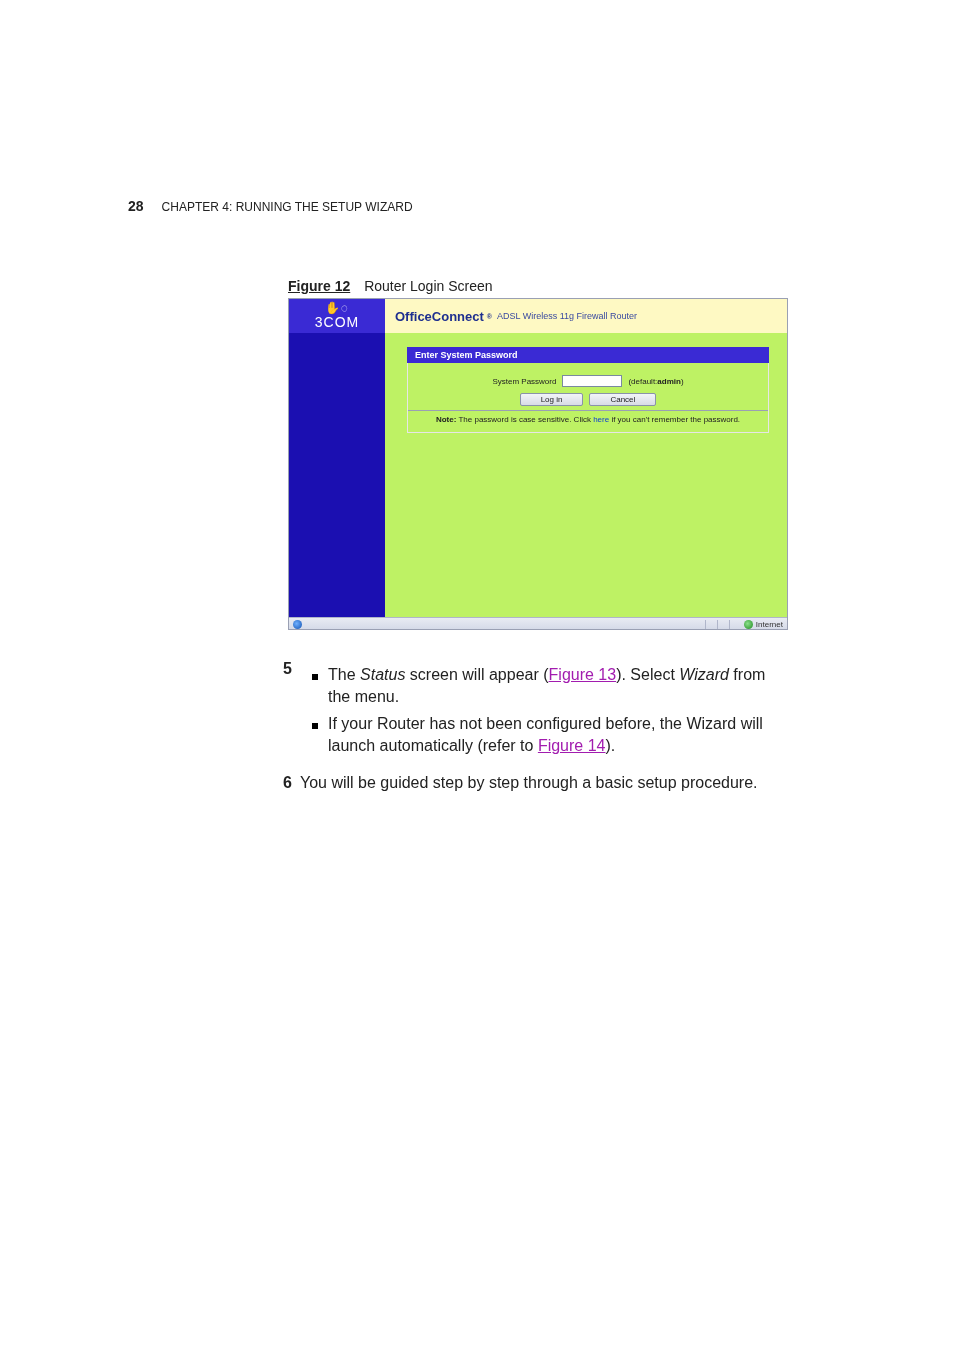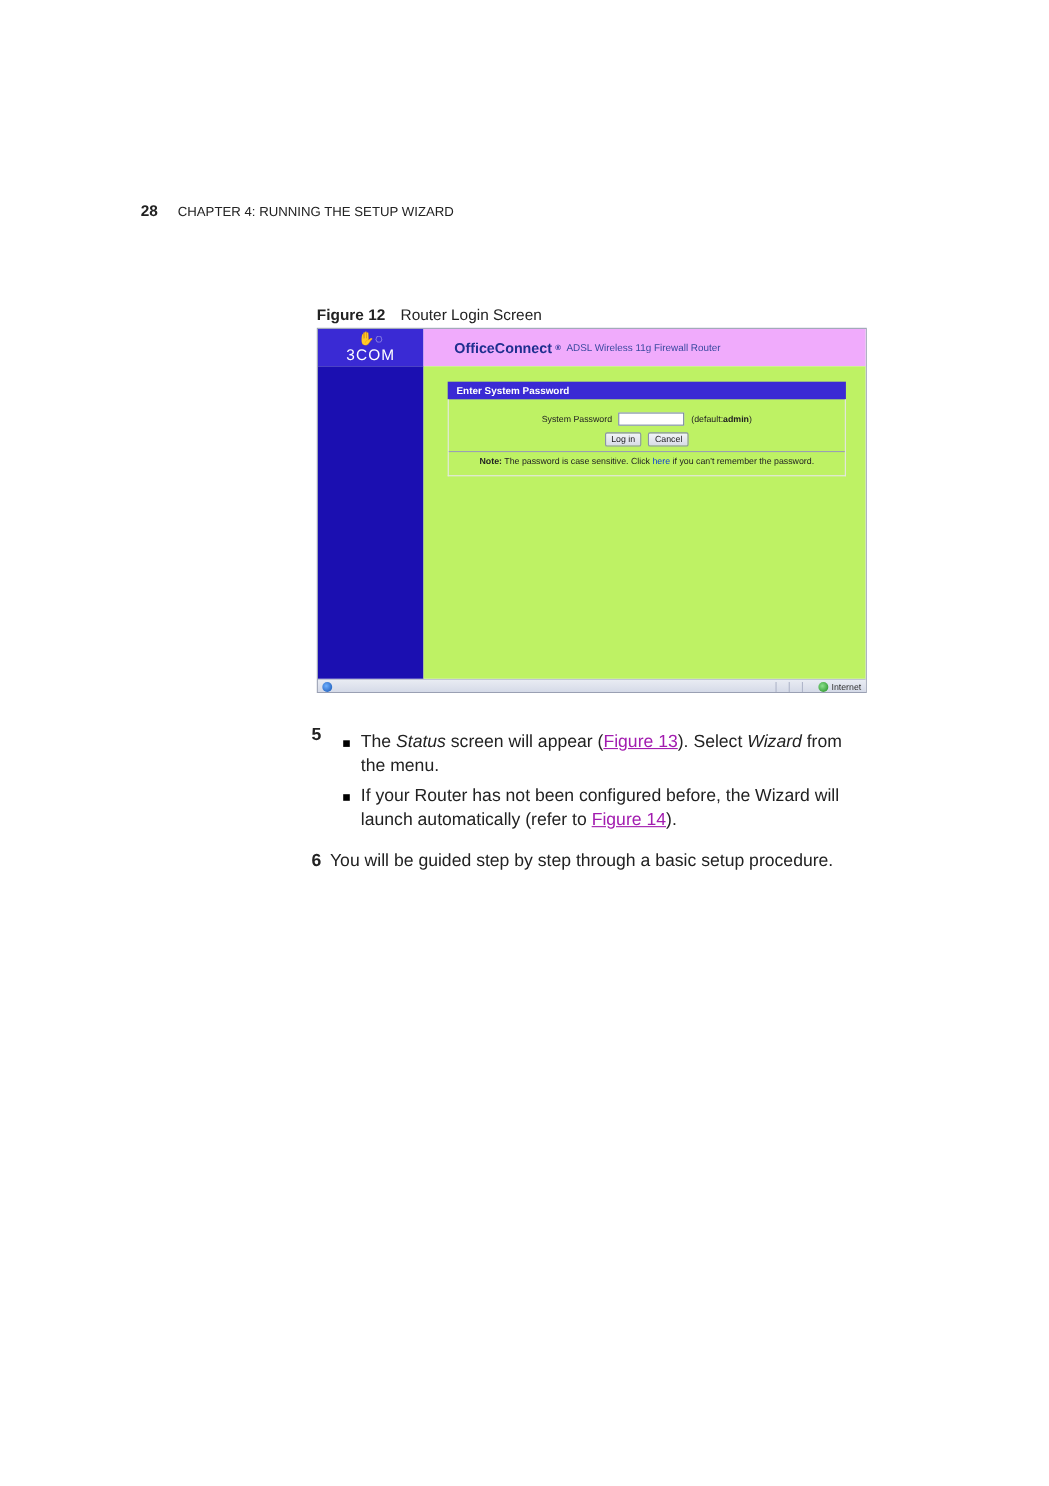--- a/index.html
+++ b/index.html
@@ -6,38 +6,38 @@
     body {
       font-family: "Segoe UI", Arial, sans-serif;
       color: #222;
       background: #fff;
       width: 954px;
       height: 1351px;
       position: relative;
     }
     .page-header {
       position: absolute;
-      top: 183px;
+      top: 198px;
       left: 128px;
       font-size: 14px;
       display: flex;
       align-items: baseline;
       gap: 18px;
     }
     .page-num { font-weight: 700; }
     .chap-label { font-size: 12px; }
     .chap-label .c-up { font-variant: small-caps; }
 
     .figure-caption {
       position: absolute;
       top: 278px;
       left: 288px;
       font-size: 14px;
     }
-    .figure-caption .fig-label { font-weight: 700; margin-right: 10px; }
+    .figure-caption .fig-label { font-weight: 700; margin-right: 10px; text-decoration: underline; }
 
     .screenshot {
       position: absolute;
       top: 298px;
       left: 288px;
       width: 500px;
       height: 332px;
       border: 1px solid #9aa0b3;
       font-family: Tahoma, Verdana, sans-serif;
       font-size: 8px;
@@ -56,24 +56,24 @@
       flex-direction: column;
       align-items: center;
       justify-content: center;
       font-size: 9px;
       letter-spacing: 0.5px;
     }
     .logo-icon { font-size: 12px; line-height: 1; }
     .logo-text { font-size: 14px; letter-spacing: 1px; }
     .title-box {
       flex: 1;
-      background: #f0abfc;
-      display: flex;
-      align-items: center;
-      padding-left: 28px;
+      background: #fef9c3;
+      display: flex;
+      align-items: center;
+      padding-left: 10px;
       gap: 3px;
     }
     .oc-brand {
       font-family: "Trebuchet MS", sans-serif;
       font-weight: 700;
       color: #1e2f8f;
       font-size: 13px;
     }
     .oc-suffix {
       color: #3a4aa0;
@@ -122,21 +122,21 @@
     .default-label { font-size: 8px; }
     .default-label .bold { font-weight: 700; }
     .btn-row {
       display: flex;
       justify-content: center;
       gap: 6px;
       margin: 6px 0 4px;
     }
     .ss-btn {
       font-size: 8px;
-      padding: 1px 5px;
+      padding: 1px 20px;
       border: 1px solid #8a92aa;
       background: linear-gradient(#f2f4f8,#d8dce6);
       border-radius: 2px;
     }
     .divider {
       border-top: 1px solid #9aa0b3;
       margin: 4px -10px 4px;
     }
     .note-line {
       font-size: 8px;

